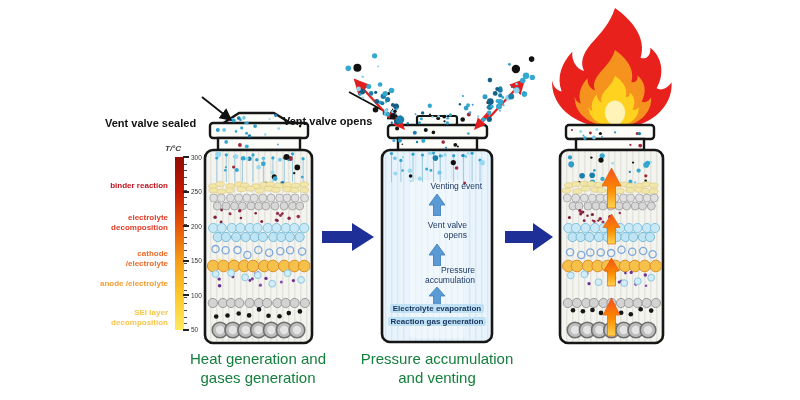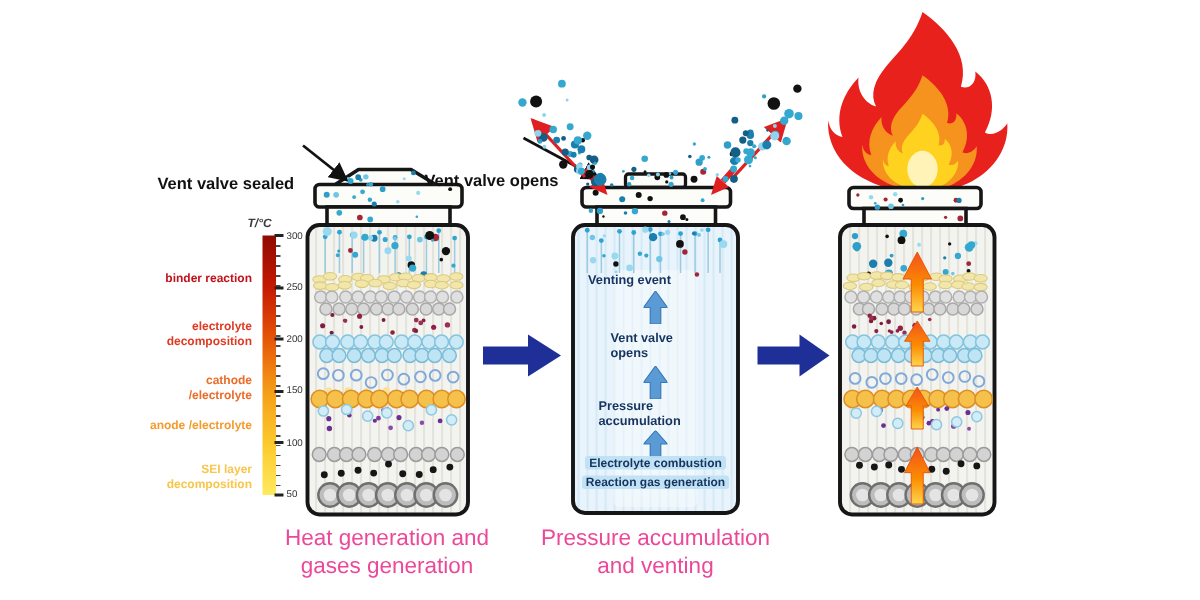--- a/index.html
+++ b/index.html
@@ -12,25 +12,25 @@
   .scale-minor{position:absolute;left:184px;top:157px;width:3px;height:174px;
     background:repeating-linear-gradient(to bottom,#4a4a4a 0 1px,transparent 1px 6.65px);}
   .tickmark{position:absolute;left:183px;width:6px;height:2px;background:#222;}
   .ticklabel{position:absolute;left:191px;font-size:6.5px;color:#333;}
   .reaction{position:absolute;left:94px;width:74px;text-align:right;font-size:8px;
             font-weight:700;line-height:9.5px;}
   
   .annot{position:absolute;font-size:11px;font-weight:700;color:#111;z-index:5;margin-top:32px;}
   
   .caption{position:absolute;top:349px;width:170px;text-align:center;font-size:15px;
-           line-height:19px;color:#ec4899;z-index:5;}
+           line-height:19px;color:#15803d;z-index:5;}
   .caption span{display:block;}
   
-  .step{position:absolute;color:#17335f;font-weight:700;font-size:8.5px;line-height:9.5px;
-        text-align:left;z-index:4;}
+  .step{position:absolute;color:#17335f;font-weight:400;font-size:8.5px;line-height:9.5px;
+        text-align:right;z-index:4;}
   .step-bottom{position:absolute;width:110px;left:382px;text-align:center;font-weight:700;
         font-size:8px;color:#17335f;z-index:4;}
   .step-bottom span{background:rgba(188,224,244,.9);padding:0 3px;border-radius:2px;}
   .step-arrow{position:absolute;z-index:4;}
   svg.layer{position:absolute;z-index:2;}
   #overlay{position:absolute;left:0;top:0;z-index:3;pointer-events:none;}
   #flame{position:absolute;left:551px;top:6px;z-index:1;}
 </style>
 </head>
 <body>
@@ -627,21 +627,21 @@
     <polygon points="8,0 16,11 11.5,11 11.5,22 4.5,22 4.5,11 0,11" fill="#5b9bd5" stroke="#3a78b8" stroke-width="0.8"></polygon>
     </svg>
   <div class="step" style="left:407px;top:221px;width:60px">Vent valve opens</div>
   <svg class="step-arrow" style="left:429px;top:244px" width="16" height="22" viewBox="0 0 16 22">
     <polygon points="8,0 16,11 11.5,11 11.5,22 4.5,22 4.5,11 0,11" fill="#5b9bd5" stroke="#3a78b8" stroke-width="0.8"></polygon>
     </svg>
   <div class="step" style="left:399px;top:266px;width:76px">Pressure accumulation</div>
   <svg class="step-arrow" style="left:429px;top:287px" width="16" height="18" viewBox="0 0 16 22" preserveAspectRatio="none">
     <polygon points="8,0 16,11 11.5,11 11.5,22 4.5,22 4.5,11 0,11" fill="#5b9bd5" stroke="#3a78b8" stroke-width="0.8"></polygon>
     </svg>
-  <div class="step-bottom" style="top:304px"><span>Electrolyte combustion</span></div>
+  <div class="step-bottom" style="top:304px"><span>Electrolyte evaporation</span></div>
   <div class="step-bottom" style="top:317px"><span>Reaction gas generation</span></div>
 
   <svg id="overlay" width="800" height="400">
       <defs>
         <marker id="mB" viewBox="0 0 8 8" refX="7" refY="4" markerWidth="7" markerHeight="7" orient="auto">
           <path d="M0,0 L8,4 L0,8 Z" fill="#111"></path>
         </marker>
         <marker id="mR" viewBox="0 0 8 8" refX="7" refY="4" markerWidth="7" markerHeight="7" orient="auto">
           <path d="M0,0 L8,4 L0,8 Z" fill="#e02020"></path>
         </marker>

